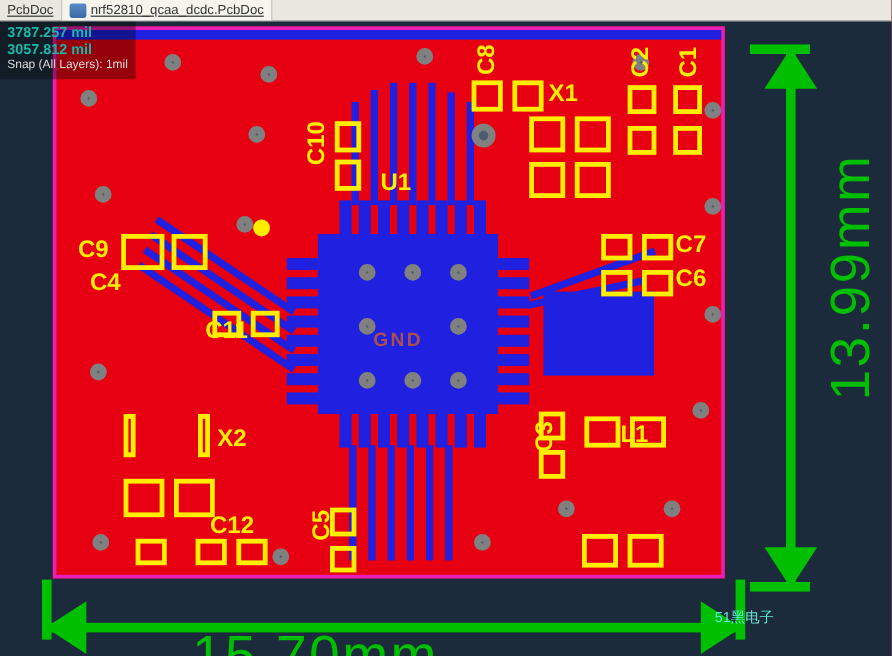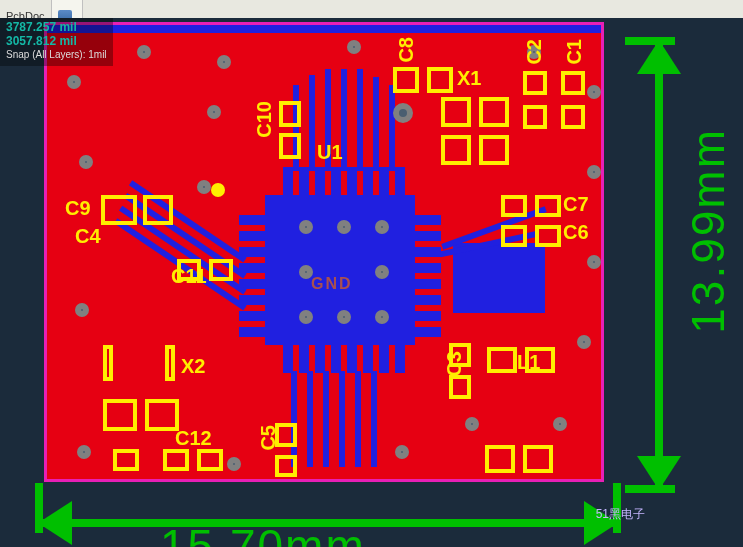--- a/index.html
+++ b/index.html
@@ -6,21 +6,21 @@
   body {
     width: 743px;
     height: 547px;
     background: #4B5A6B;
     font-family: Tahoma, Arial, sans-serif;
     font-size: 11px;
     overflow: hidden;
     position: relative;
   }
   .tab-bar {
-    height: 32px;
+    height: 18px;
     background: #E8E8E0;
     display: flex;
     align-items: center;
     border-bottom: 1px solid #888;
     font-size: 11px;
     color: #333;
     text-decoration: underline;
   }
   .tab {
     display: flex;
@@ -157,21 +157,21 @@
     font-size: 46px;
     font-family: "Arial Narrow", Arial, sans-serif;
     letter-spacing: 2px;
     writing-mode: vertical-rl;
     transform: rotate(180deg);
   }
   .watermark {
     position: absolute;
     right: 98px;
     bottom: 24px;
-    color: #c4b5fd;
+    color: #5eead4;
     font-size: 12px;
     font-family: "Microsoft YaHei", sans-serif;
   }
   
   .via {
     position: absolute;
     width: 14px;
     height: 14px;
     border-radius: 50%;
     background: #808080;
@@ -232,20 +232,21 @@
 </style>
 </head>
 <body>
 
 <div class="tab-bar">
   <div class="tab">
     <span>PcbDoc</span>
   </div>
   <div class="tab active">
     <span class="tab-icon"></span>
+    <span>nrf52810_qcaa_dcdc.PcbDoc</span>
   </div>
 </div>
 
 <div class="workspace">
 
   <div class="coords">
     <div class="xline">3787.257 mil</div>
     <div class="yline">3057.812 mil</div>
     <div class="snap">Snap (All Layers): 1mil</div>
   </div>

